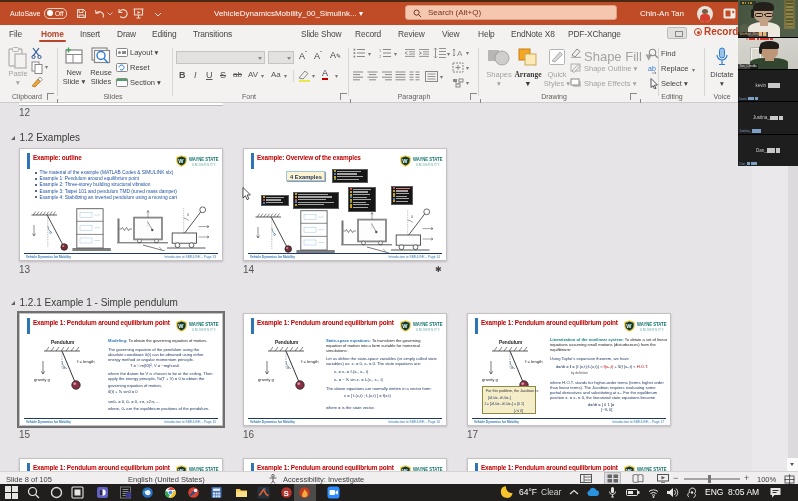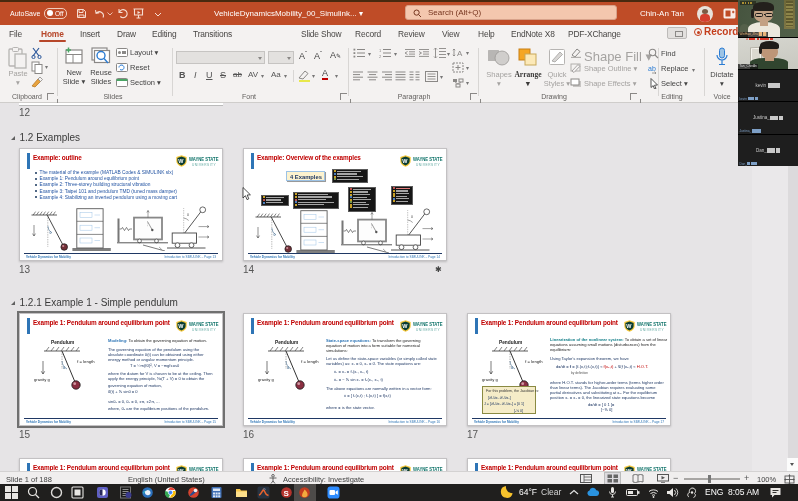--- a/index.html
+++ b/index.html
@@ -679,21 +679,21 @@
     <div class="abs" style="left:787px;top:355px;width:11px;height:13px;background:#fcfcfc;">
       <div class="abs" style="left:3px;top:5px;width:0;height:0;border-left:2.7px solid transparent;border-right:2.7px solid transparent;border-top:3.5px solid #555;"></div>
     </div>
 
     <svg class="abs" style="left:242px;top:84px;" width="10" height="14" viewBox="0 0 10 14">
       <path d="M1 0.5 L1 11 L3.4 8.7 L5 12.6 L6.8 11.8 L5.2 8 L8.4 7.8 Z" fill="#fff" stroke="#222" stroke-width="0.8"></path>
       </svg>
   </div>
 
   <div id="statusbar">
-    <span style="left:6px;">Slide 1 of 188</span>
+    <span style="left:6px;">Slide 8 of 105</span>
     <span style="left:128px;">English (United States)</span>
     <svg class="abs" style="left:268px;top:2px;" width="10" height="10" viewBox="0 0 10 10">
       <circle cx="5" cy="1.8" r="1.3" fill="none" stroke="#424242" stroke-width="0.8"></circle>
       <path d="M1.5 4 h7 M5 4 v3 M5 7 l-2 2.5 M5 7 l2 2.5" fill="none" stroke="#424242" stroke-width="0.8"></path>
       </svg>
     <span style="left:283px;">Accessibility: Investigate</span>
     <svg class="abs" style="left:580px;top:2px;" width="12" height="9" viewBox="0 0 12 9">
         <rect x="0.5" y="0.5" width="11" height="8" fill="none" stroke="#555"></rect>
         <path d="M4 0.5 v8 M4 3 h8 M4 6 h8" stroke="#555" stroke-width="0.8"></path>
       </svg>

